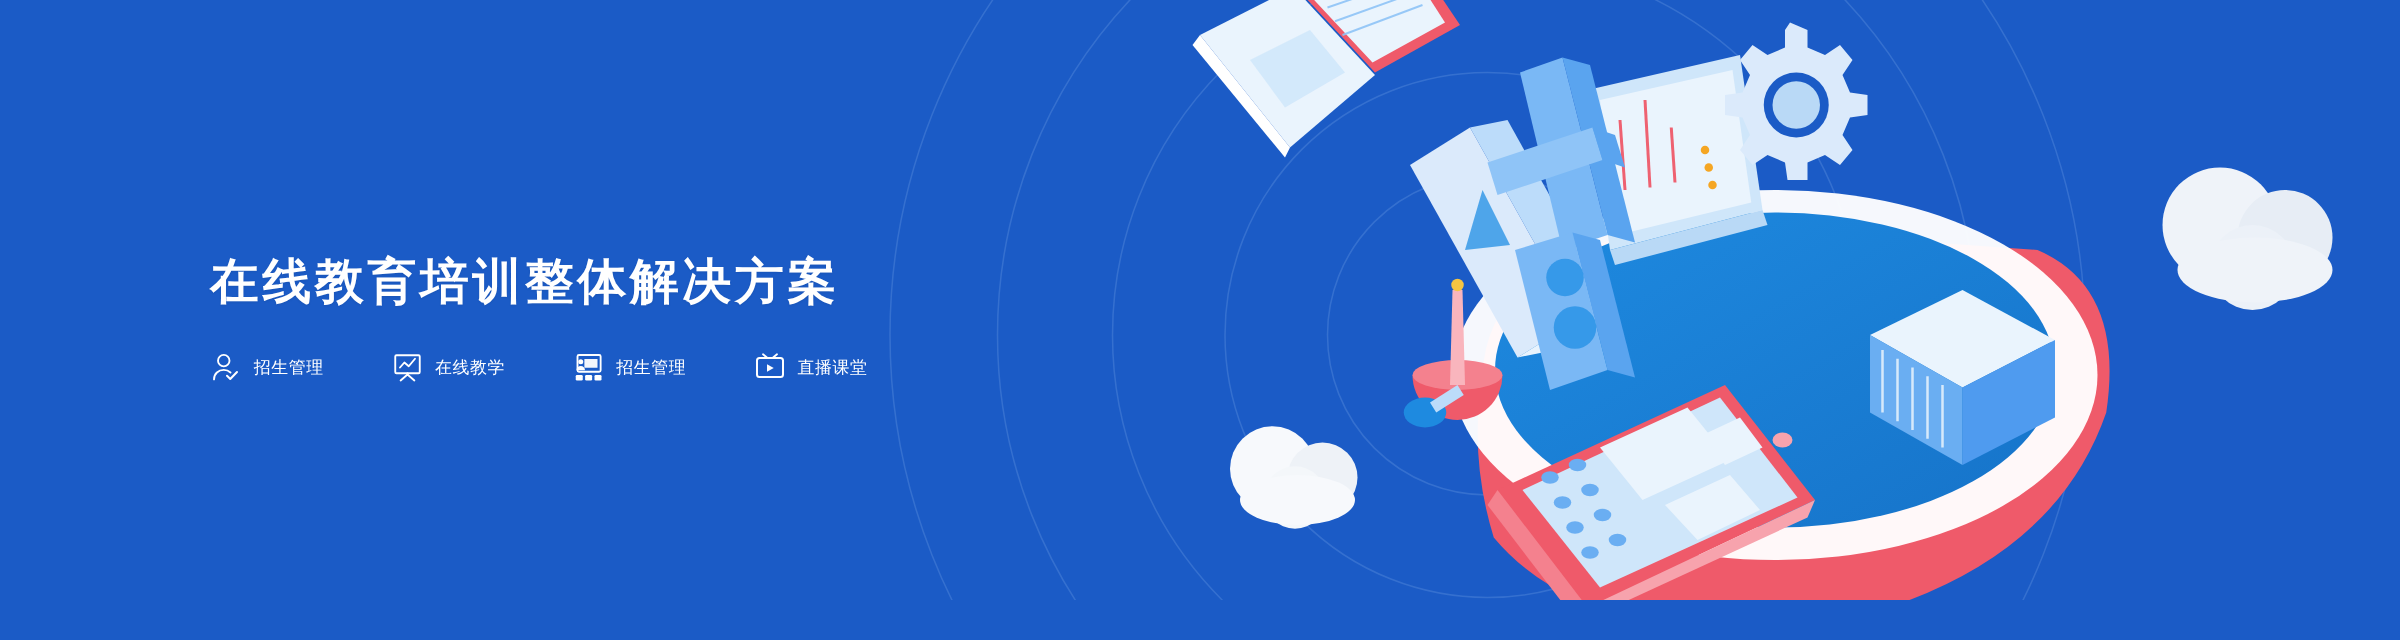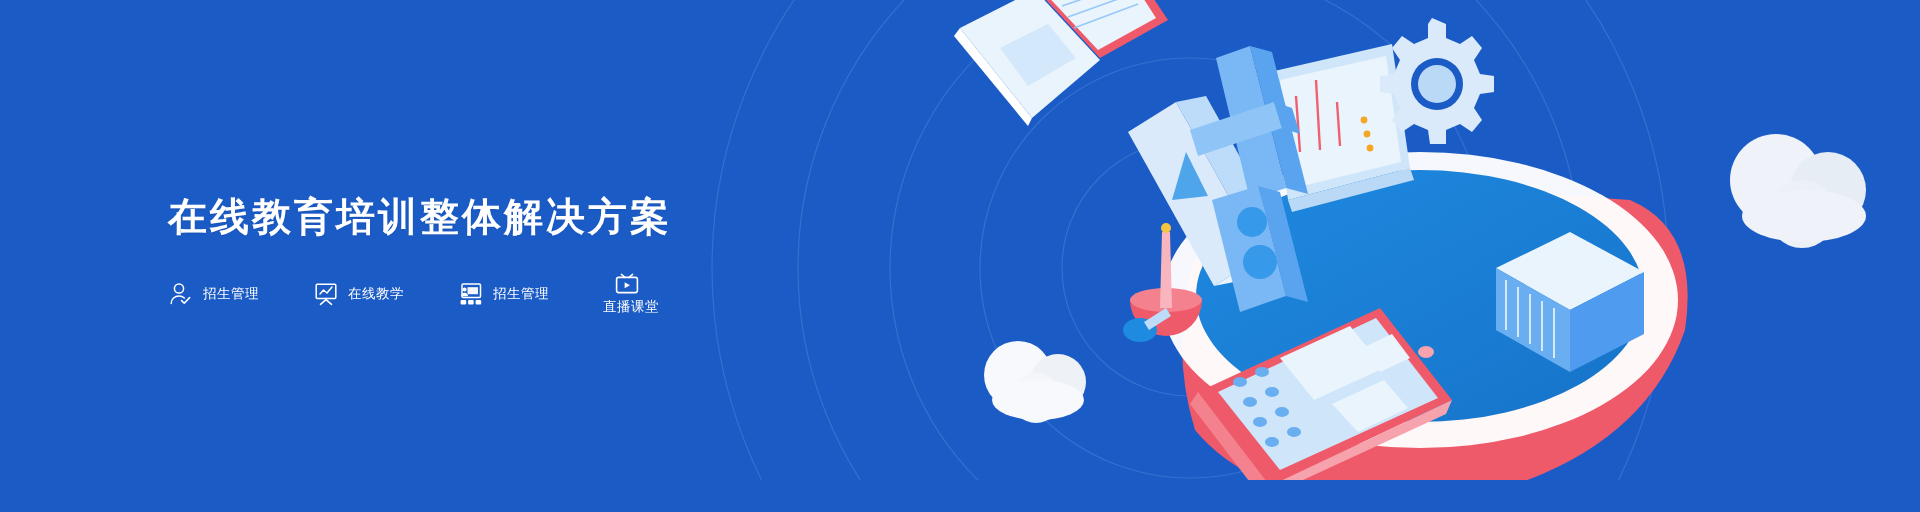--- a/index.html
+++ b/index.html
@@ -25,21 +25,21 @@
     letter-spacing:3px;line-height:1.1;
     white-space:nowrap;margin:0 0 0 0;
     text-shadow:0 1px 2px rgba(0,0,0,.08);
   }
   .features{
     display:flex;align-items:center;margin-top:34px;
   }
   .feature{
     display:flex;align-items:center;margin-right:54px;
   }
-  .feature:last-child{margin-right:0;flex-direction:column;}
+  .feature:last-child{margin-right:0;}
   .f-icon{
     width:26px;height:26px;display:block;flex:0 0 26px;margin-right:9px;
   }
   .f-label{
     font-size:13.5px;color:#ffffff;white-space:nowrap;letter-spacing:.5px;
     font-weight:normal;
   }
   
   .illo{position:absolute;right:0;top:0;width:980px;height:512px;z-index:4;}
 </style>

